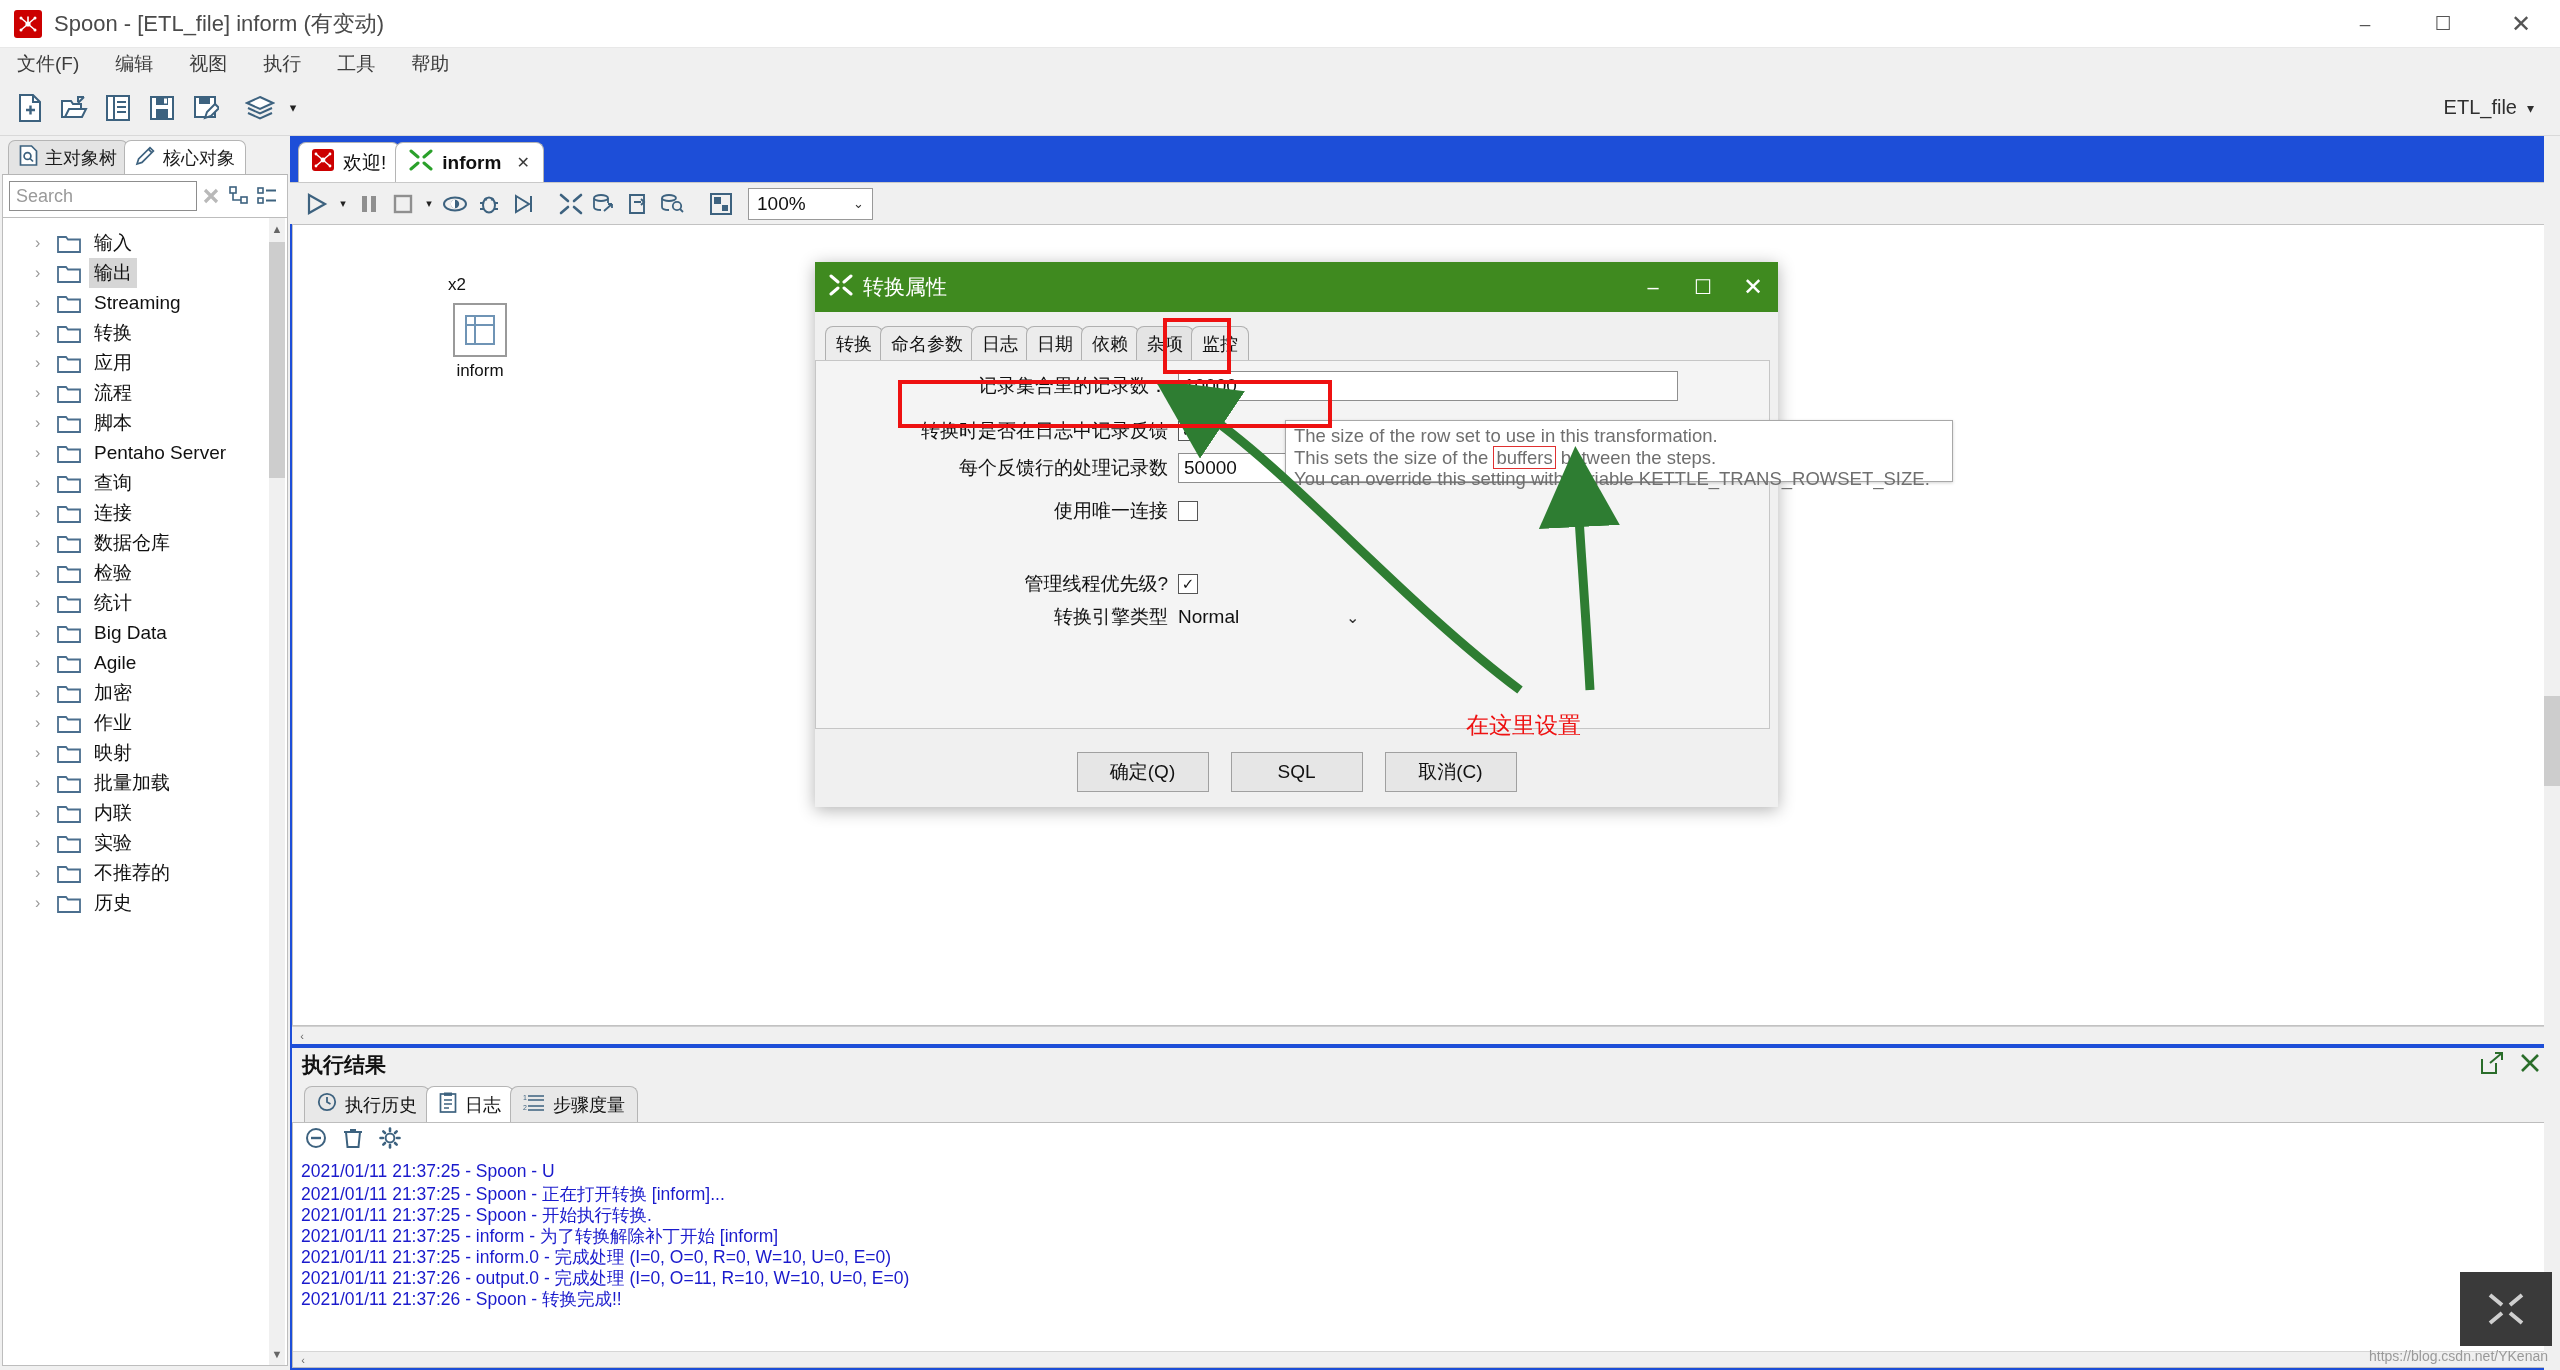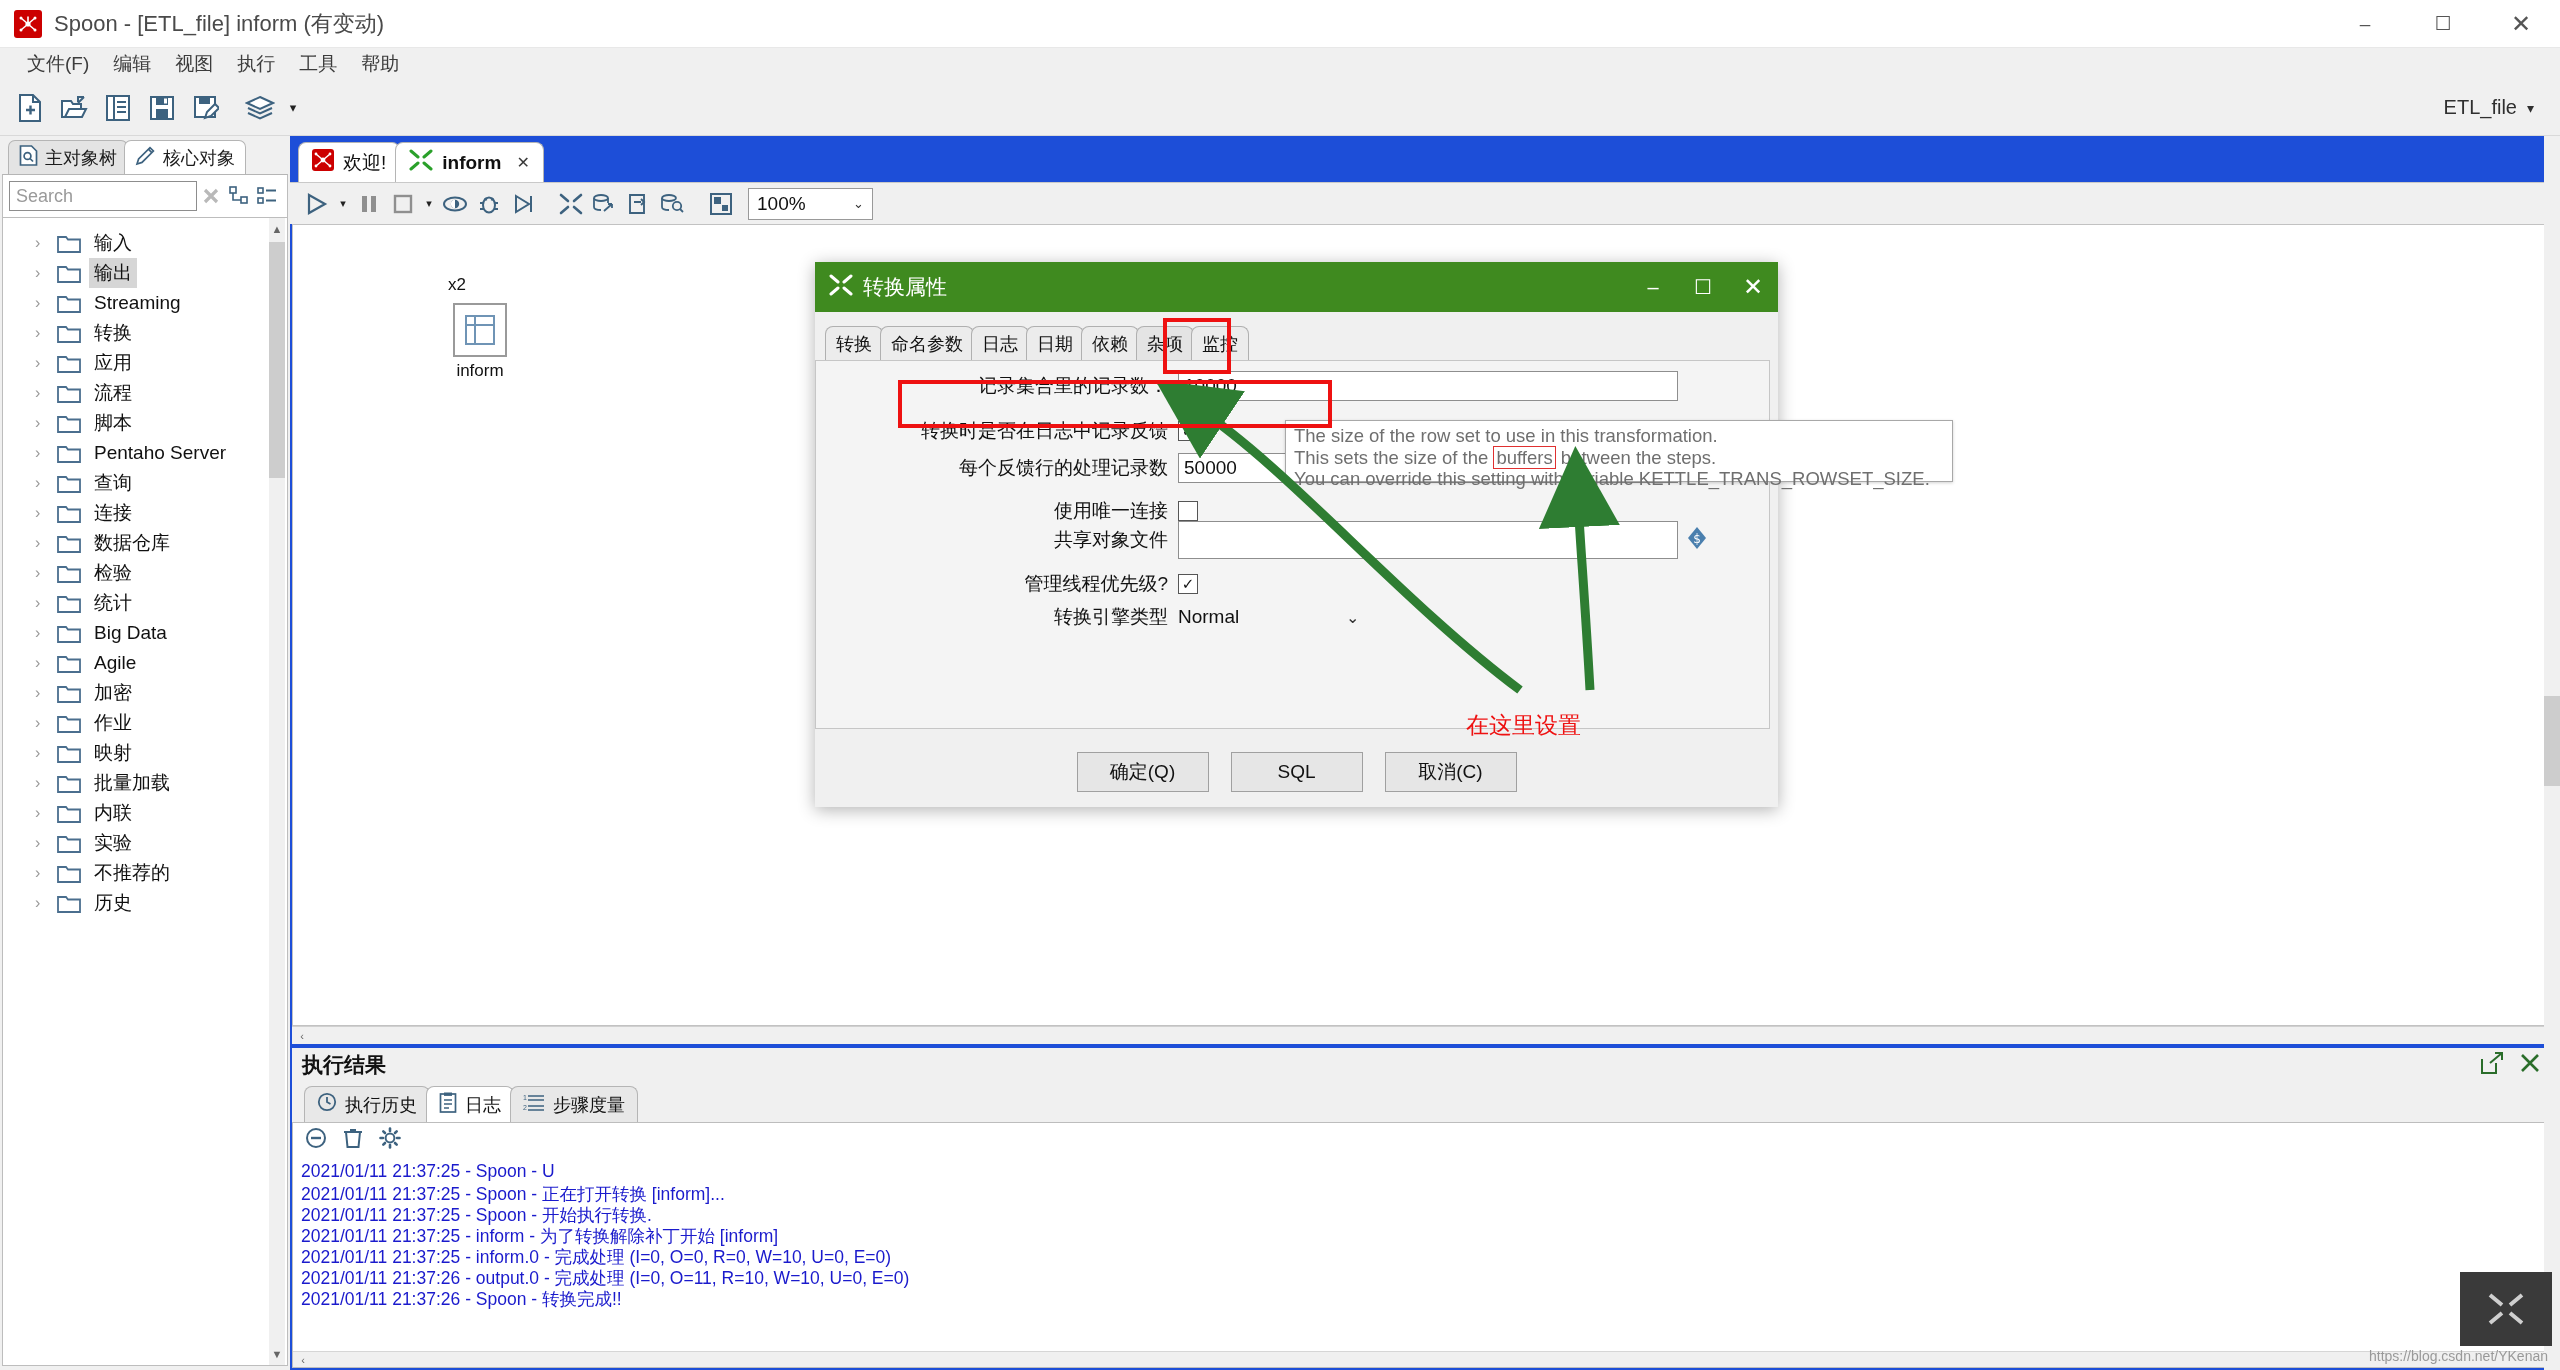--- a/index.html
+++ b/index.html
@@ -18,21 +18,21 @@
              display:flex;align-items:center;justify-content:center;flex:0 0 auto;}
   .app-icon svg{display:block;}
   .title-text{ font-size:22px; color:#4a4a4a; margin-left:12px; white-space:nowrap;}
   .win-btns{ margin-left:auto; display:flex; height:48px;}
   .win-btn{ width:78px; height:48px; display:flex;align-items:center;justify-content:center;
             font-size:19px; color:#555;}
   .win-btn.close{font-size:24px;}
 
   
   .menubar{ height:32px; background:#f0f0f0; display:flex; align-items:center;
-            padding-left:17px; gap:4px;}
+            padding-left:7px; gap:16px;}
   .menu-item{ font-size:19px; color:#3c3c3c; padding:3px 10px; white-space:nowrap;}
 
   
   .toolbar{ height:56px; background:#f0f0f0; display:flex; align-items:center;
             padding-left:8px; border-bottom:1px solid #d9d9d9;}
   .tb-btn{ width:44px;height:44px; display:flex;align-items:center;justify-content:center;}
   .tb-sep{ width:10px; }
   .tb-caret{ width:22px; height:44px; display:flex;align-items:center;justify-content:center;}
   .perspective{ margin-left:auto; margin-right:26px; display:flex; align-items:center;
                 font-size:20px; color:#2f2f2f; gap:10px;}
@@ -818,30 +818,20 @@
     <div class="frm-row" style="left:0; top:92px; width:100%;">
       <div class="frm-label" style="width:352px;">每个反馈行的处理记录数</div>
       <div class="frm-input" style="width:500px; margin-left:10px;">50000</div>
     </div>
 
     <div class="frm-row" style="left:0; top:137px; width:100%;">
       <div class="frm-label" style="width:352px;">使用唯一连接</div>
       <div class="chkbox" style="margin-left:10px;"></div>
     </div>
 
-    <div class="frm-row" style="left:0; top:160px; width:100%;">
-      <div class="frm-label" style="width:352px;">共享对象文件</div>
-      <div class="frm-input" style="width:500px; height:38px; margin-left:10px;"></div>
-      <span style="margin-left:8px;">
-        <svg width="22" height="24" viewBox="0 0 22 24">
-            <path d="M11 1l9 11-9 11-9-11z" fill="#4a7fae"></path>
-            <text x="11" y="17" font-size="12" fill="#fff" text-anchor="middle" font-family="DejaVu Sans">$</text>
-          </svg>
-      </span>
-    </div>
 
     <div class="frm-row" style="left:0; top:210px; width:100%;">
       <div class="frm-label" style="width:352px;">管理线程优先级?</div>
       <div class="chkbox" style="margin-left:10px;">✓</div>
     </div>
 
     <div class="frm-row" style="left:0; top:243px; width:100%;">
       <div class="frm-label" style="width:352px;">转换引擎类型</div>
       <div style="margin-left:10px; font-size:19px; color:#111;">Normal</div>
       <div style="position:absolute; left:530px; font-size:16px; color:#333;">⌄</div>

